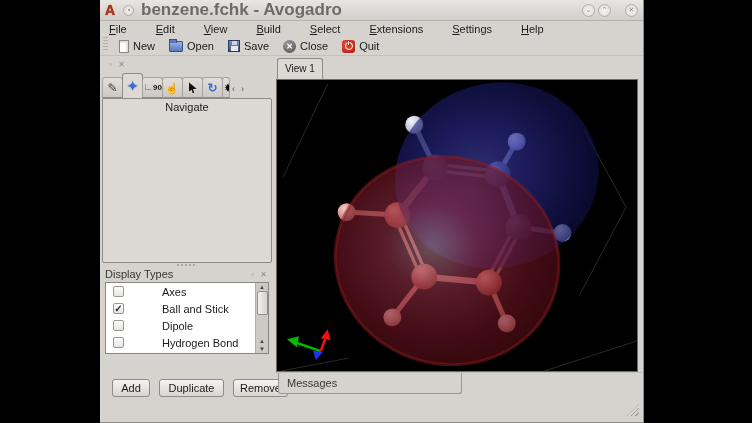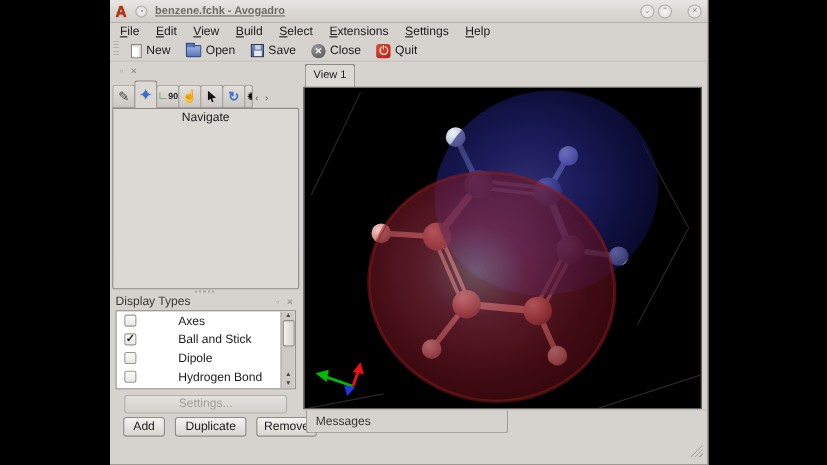--- a/index.html
+++ b/index.html
@@ -12,30 +12,30 @@
 
   
   .titlebar { height:21px; display:flex; align-items:center; padding:0 5px;
               background:linear-gradient(#e8e5e2,#d2cec9); border-bottom:1px solid #b5b1ad; }
   .app-icon { width:13px; height:15px; color:#c03010; font-weight:bold; font-size:14px;
               line-height:15px; text-shadow:0 0 1px #5a1000; transform:scaleY(1.05); }
   .pin-btn { width:11px; height:11px; border:1px solid #b0aca8; border-radius:50%;
              background:radial-gradient(#f5f3f1,#d8d5d1); margin-left:5px; position:relative; }
   .pin-btn::after { content:""; position:absolute; left:3.5px; top:3.5px; width:2px; height:2px;
                     border-radius:50%; background:#908c88; }
-  .win-title { margin-left:7px; font-size:10px; font-weight:bold; color:#6e6a66;text-decoration:underline; }
+  .win-title { margin-left:7px; font-size:17px; font-weight:bold; color:#6e6a66; }
   .win-btns { margin-left:auto; display:flex; align-items:center; }
   .win-btn { width:13px; height:13px; border:1px solid #b2aeaa; border-radius:50%;
              background:radial-gradient(#f7f5f3,#dbd8d4); color:#8f8b87; font-size:7px;
              display:flex; align-items:center; justify-content:center; margin-left:3px; }
   .win-btn.close { margin-left:14px; }
 
   
   .menubar { height:16px; display:flex; align-items:center; padding-left:4px; font-size:11px;
-             color:#1b1b1b; background:#d6d2cd; }
+             color:#1b1b1b; background:#d6d2cd;gap:14px; }
   .menu-item { padding:1px 5px; margin-right:5px; }
   .menu-item u { text-decoration:underline; }
 
   
   .toolbar { height:19px; display:flex; align-items:flex-start; background:#d6d2cd;
              border-bottom:1px solid #c4c0bb; padding-left:2px; }
   .tb-handle { width:5px; height:14px; margin:0 4px 0 1px;
                background:repeating-linear-gradient(#b4b0ac 0 1px, transparent 1px 3px); }
   .tb-btn { display:flex; align-items:center; gap:4px; font-size:11px; color:#1b1b1b;
             padding:0 7px; height:18px; }
@@ -244,21 +244,20 @@
         </div>
         <div class="scrollbar">
           <div class="sb-arrow">▲</div>
           <div class="sb-thumb"></div>
           <div class="sb-bottom">
             <div class="sb-arrow">▲</div>
             <div class="sb-arrow">▼</div>
           </div>
         </div>
       </div>
-      <div class="btn settings-btn">Settings...</div>
     </div>
 
     <div class="dock-btn-row">
       <div class="btn btn-add">Add</div>
       <div class="btn btn-dup">Duplicate</div>
       <div class="btn btn-rem">Remove</div>
     </div>
 
     <div class="main">
       <div class="view-tabbar">

